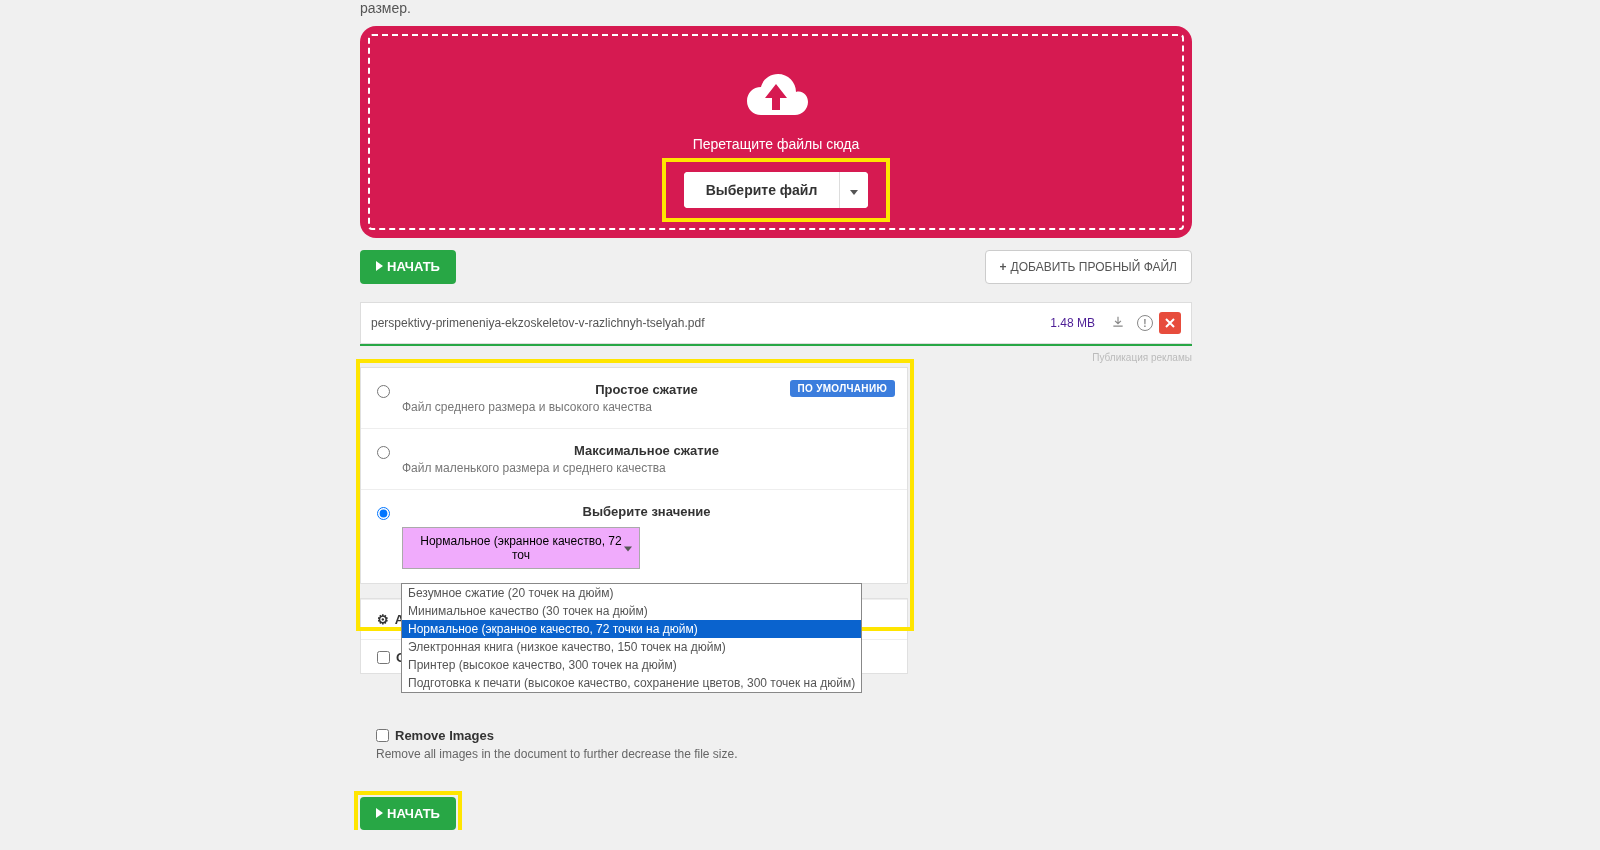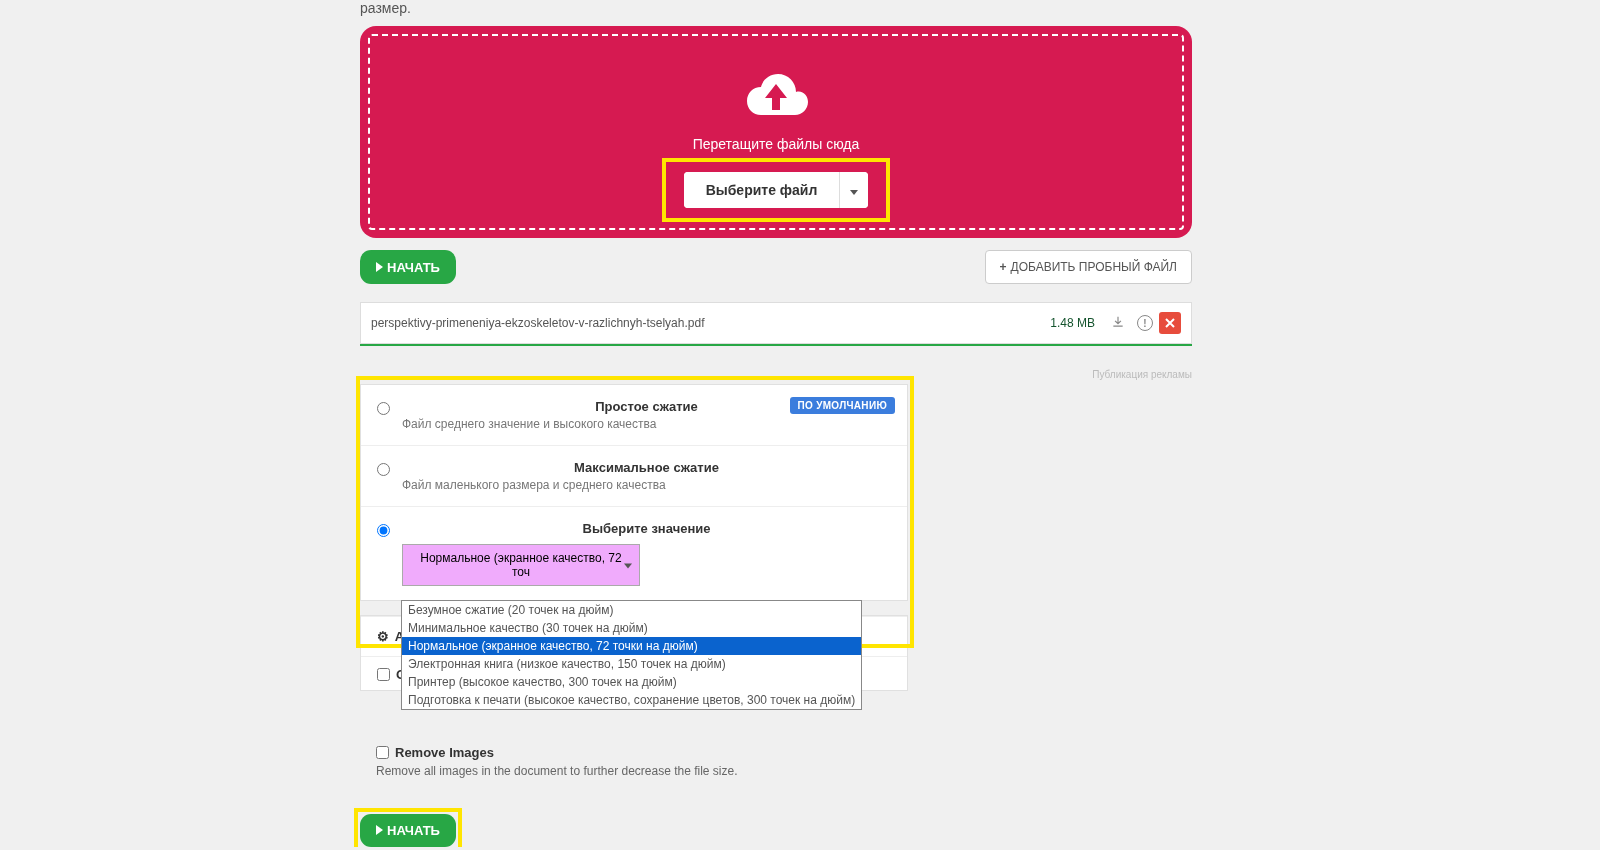--- a/index.html
+++ b/index.html
@@ -12,32 +12,32 @@
 .dropzone { background: #d61a51; border-radius: 16px; padding: 8px; position: relative; }
 .dropzone-inner { border: 2px dashed #fff; border-radius: 4px; padding: 30px 20px 20px; text-align: center; }
 .cloud-icon { width: 70px; height: 60px; margin: 0 auto 10px; }
 .dropzone-text { color: #fff; font-size: 14px; margin-bottom: 20px; }
 .file-select-wrap { display: inline-flex; background: #fff; border-radius: 4px; overflow: hidden; }
 .file-select-btn { padding: 10px 22px; background: #fff; border: none; font-size: 14px; font-weight: 600; color: #333; cursor: pointer; }
 .file-select-dropdown { border: none; border-left: 1px solid #ddd; background: #fff; padding: 0 10px; cursor: pointer; display: flex; align-items: center; }
 .highlight-box-1 { position: absolute; border: 4px solid #ffe500; pointer-events: none; z-index: 5; }
 
 .action-row { display: flex; justify-content: space-between; margin-top: 12px; }
-.btn-start { background: #28a745; color: #fff; border: none; padding: 9px 16px; border-radius: 11px; font-weight: 700; font-size: 13px; cursor: pointer; display: inline-flex; align-items: center; gap: 4px; }
+.btn-start { background: #28a745; color: #fff; border: none; padding: 9px 16px; border-radius: 4px; font-weight: 700; font-size: 13px; cursor: pointer; display: inline-flex; align-items: flex-start; gap: 4px; }
 .btn-sample { background: #fff; border: 1px solid #ccc; padding: 9px 14px; border-radius: 4px; font-size: 12px; cursor: pointer; display: inline-flex; align-items: center; gap: 4px; color: #555; }
 
 .file-row { background: #fff; border: 1px solid #ddd; margin-top: 18px; display: flex; align-items: center; padding: 9px 10px; font-size: 12px; position: relative; }
 .file-row .fname { flex: 1; color: #555; }
-.file-row .fsize { color: #14532d; margin-right: 10px; }
+.file-row .fsize { color: #4c1d95; margin-right: 10px; }
 .file-row .file-ico { margin: 0 6px; color: #888; cursor: pointer; }
 .file-row .info-ico { margin: 0 6px; color: #888; cursor: pointer; }
 .file-row .remove-btn { background: #e74c3c; color: #fff; border: none; width: 22px; height: 22px; border-radius: 3px; cursor: pointer; font-weight: bold; display: inline-flex; align-items: center; justify-content: center; }
 .progress-bar-under { height: 3px; background: #28a745; margin-top: -1px; }
 
-.ad-note { text-align: right; font-size: 10px; color: #bbb; margin-top: 23px; }
+.ad-note { text-align: right; font-size: 10px; color: #bbb; margin-top: 6px; }
 
 .options-panel { background: #fff; border: 1px solid #e0e0e0; margin-top: 4px; position: relative; }
 .option-item { padding: 14px 16px; border-bottom: 1px solid #eee; display: flex; align-items: flex-start; gap: 12px; position: relative; }
 .option-item input[type=radio] { margin-top: 3px; }
 .option-content { flex: 1; }
 .option-title { font-weight: 700; font-size: 13px; color: #333; margin-bottom: 3px; text-align: center; }
 .option-desc { font-size: 12px; color: #777; }
 .default-badge { position: absolute; right: 12px; top: 12px; background: #3b7ddd; color: #fff; font-size: 10px; font-weight: 700; padding: 3px 8px; border-radius: 3px; letter-spacing: 0.3px; }
 
 .select-wrap { margin-top: 8px; }
@@ -129,21 +129,21 @@
       <div style="flex:0 0 548px; position:relative;">
 
         <div class="highlight-box-1" style="left:-4px; top:-4px; width:558px; height:272px;"></div>
 
         <div class="options-panel">
 
           <div class="option-item">
             <input type="radio" name="comp" style="">
             <div class="option-content">
               <div class="option-title">Простое сжатие</div>
-              <div class="option-desc">Файл среднего значение и высокого качества</div>
+              <div class="option-desc">Файл среднего размера и высокого качества</div>
             </div>
             <span class="default-badge">ПО УМОЛЧАНИЮ</span>
           </div>
 
           <div class="option-item">
             <input type="radio" name="comp" style="">
             <div class="option-content">
               <div class="option-title">Максимальное сжатие</div>
               <div class="option-desc">Файл маленького размера и среднего качества</div>
             </div>

